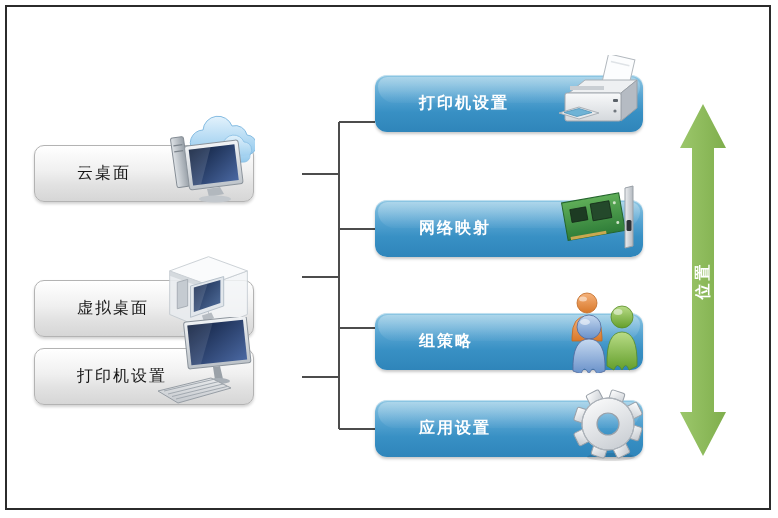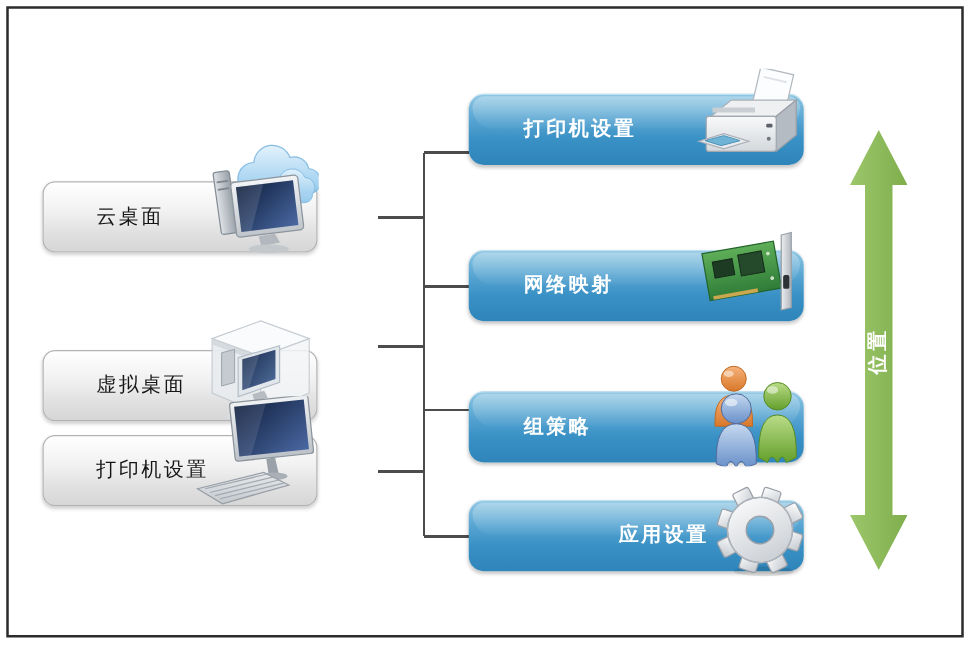--- a/index.html
+++ b/index.html
@@ -24,21 +24,21 @@
     background:linear-gradient(180deg,#8ec7e3 0%,#55a3d1 38%,#3890c4 65%,#2f85ba 100%);
     box-shadow:0 2px 3px rgba(0,0,0,0.22), inset 0 1px 0 rgba(255,255,255,0.45);
   }
   .rnode::before{
     content:"";position:absolute;left:3px;right:3px;top:2px;height:45%;
     border-radius:10px 10px 18px 18px;
     background:linear-gradient(180deg,rgba(255,255,255,0.30),rgba(255,255,255,0.03));
     pointer-events:none;
   }
   .ln1{top:145px;} .ln2{top:248px;margin-top:32px;} .ln3{top:348px;}
-  .rn1{top:75px;} .rn2{top:200px;} .rn3{top:300px;margin-top:13px;} .rn4{top:400px;justify-content:center;}
+  .rn1{top:75px;} .rn2{top:200px;} .rn3{top:300px;margin-top:13px;} .rn4{top:400px;}
   .lnode .lbl{
     padding-left:42px;font-size:16px;color:#161616;letter-spacing:2px;white-space:nowrap;
   }
   .rnode .lbl{
     padding-left:44px;font-size:16px;font-weight:bold;color:#ffffff;letter-spacing:2px;
     white-space:nowrap;position:relative;z-index:2;
   }
   .node .icon{position:absolute;pointer-events:none;z-index:3;}
   .icon-cloud{right:-2px;bottom:-3px;width:100px;height:95px;}
   .icon-cube{right:-2px;bottom:-5px;width:92px;height:90px;}

